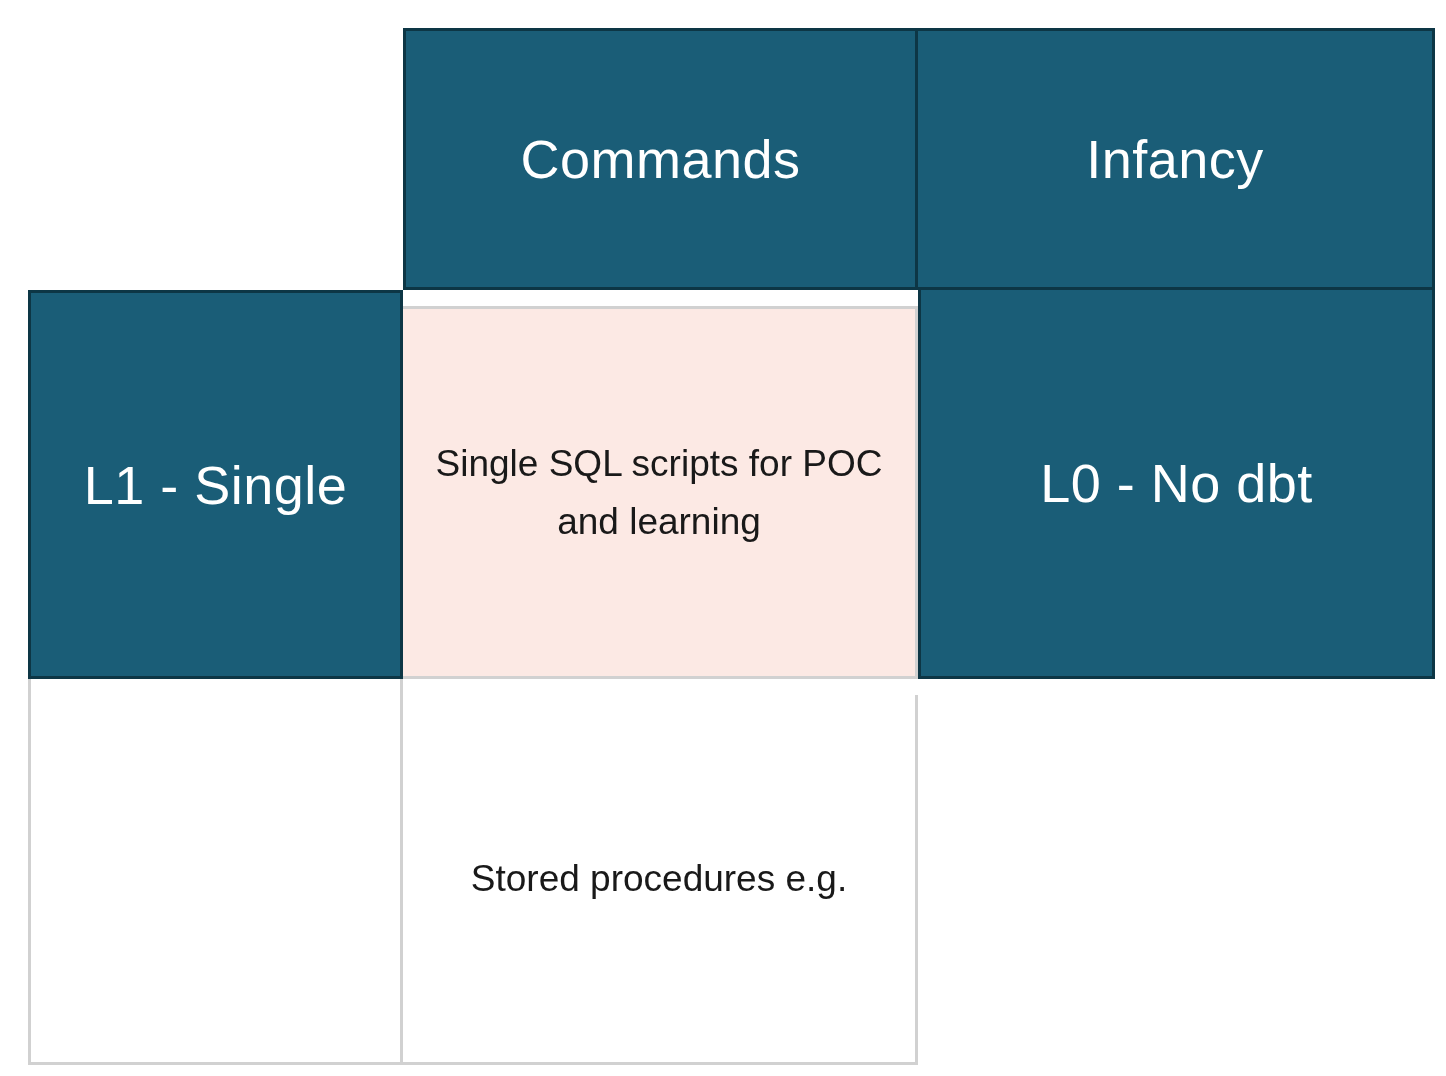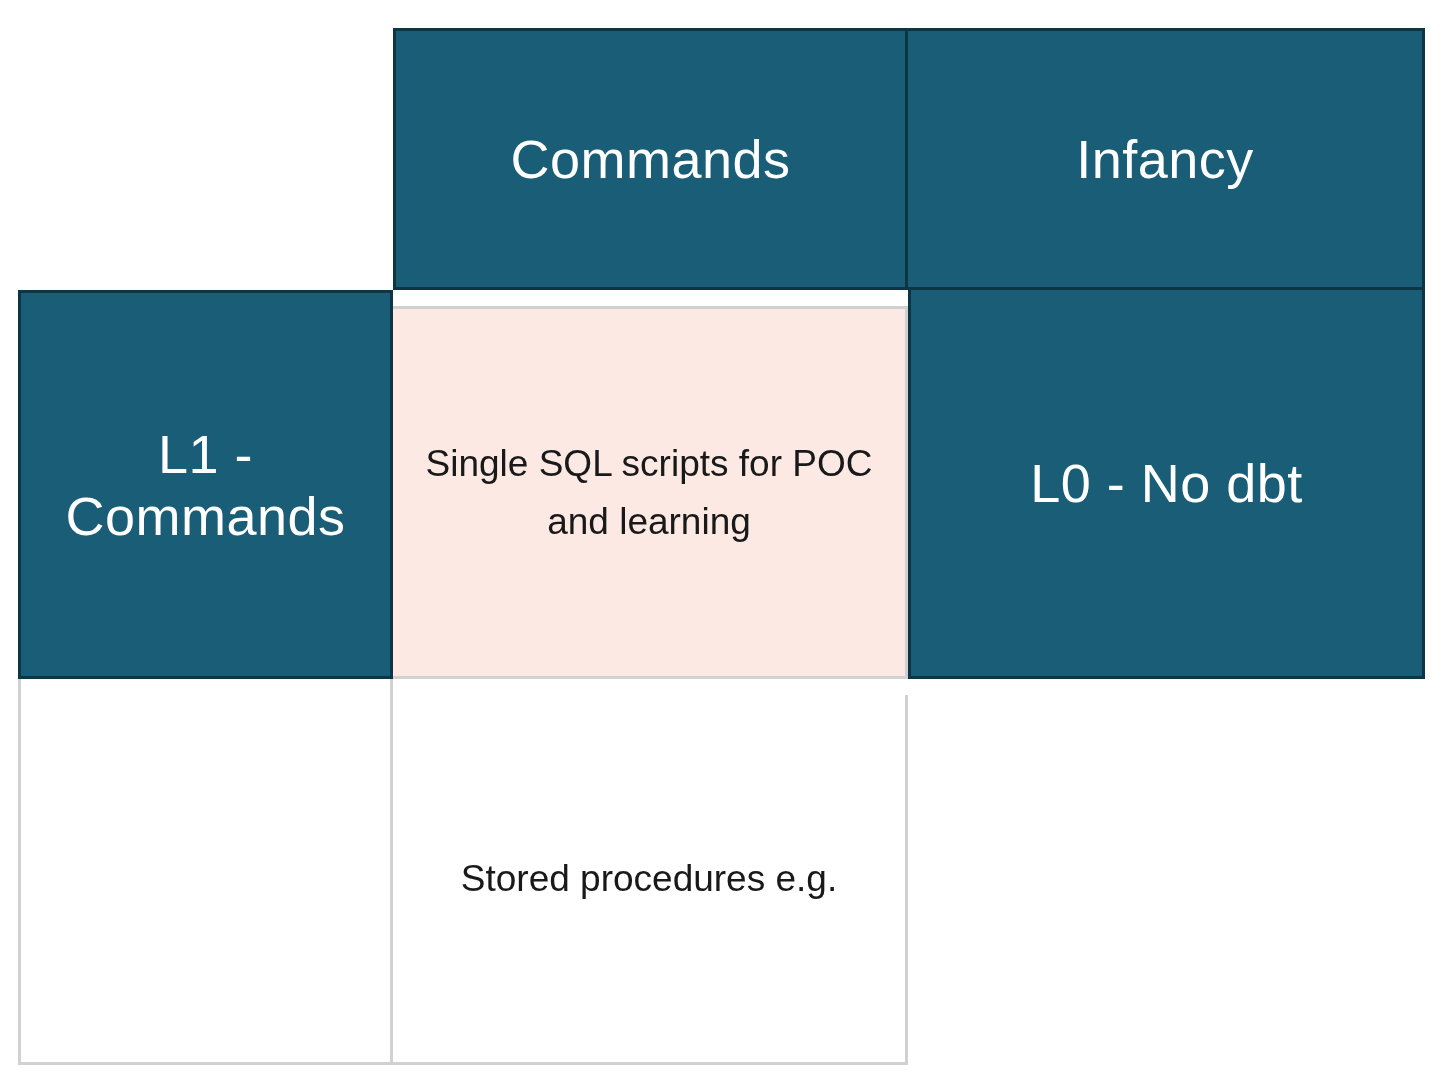--- a/index.html
+++ b/index.html
@@ -4,21 +4,21 @@
 <style>
   * { margin: 0; padding: 0; box-sizing: border-box; }
   html, body {
     width: 1446px; height: 1076px;
     background: #ffffff;
     font-family: "Liberation Sans", "DejaVu Sans", sans-serif;
     overflow: hidden;
   }
   .matrix {
     position: absolute;
-    left: 18px; top: 28px;
+    left: 28px; top: 28px;
     display: grid;
     grid-template-columns: 375px 515px 517px;
     grid-template-rows: 262px 389px 386px;
   }
   .cell {
     display: flex;
     align-items: center;
     justify-content: center;
     text-align: center;
   }
@@ -52,21 +52,21 @@
 
   <div class="cell corner"></div>
   <div class="cell th">
     <span>Commands</span>
   </div>
   <div class="cell th no-left">
     <span>Infancy</span>
   </div>
 
   <div class="cell th">
-    <span>L1 - Commands</span>
+    <span>L1 - Single</span>
   </div>
   <div class="cell td row-l1 no-left">
     <div class="inner">Single SQL scripts for POC and learning</div>
   </div>
 
   <div class="cell th no-top">
     <span>L0 - No dbt</span>
   </div>
   <div class="cell td row-l0 no-top">
     <div class="inner"></div>

